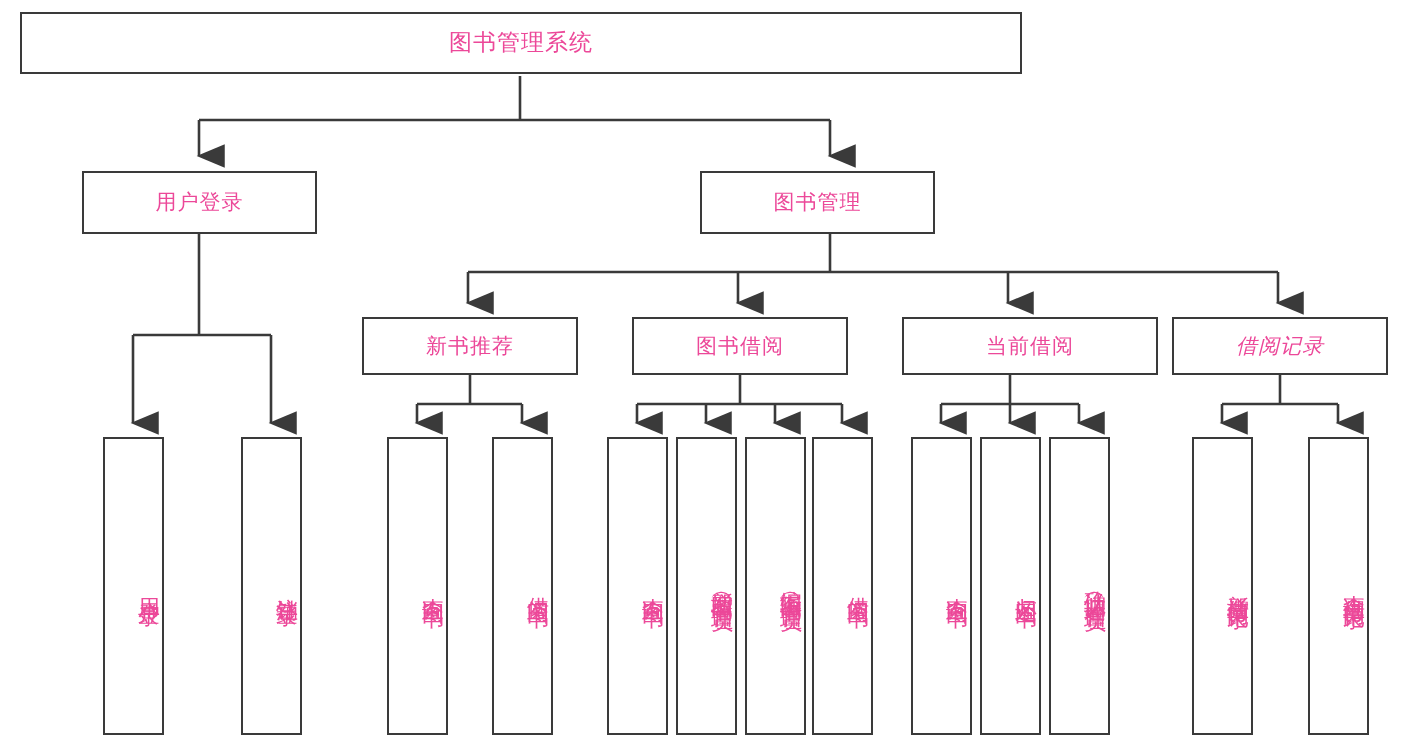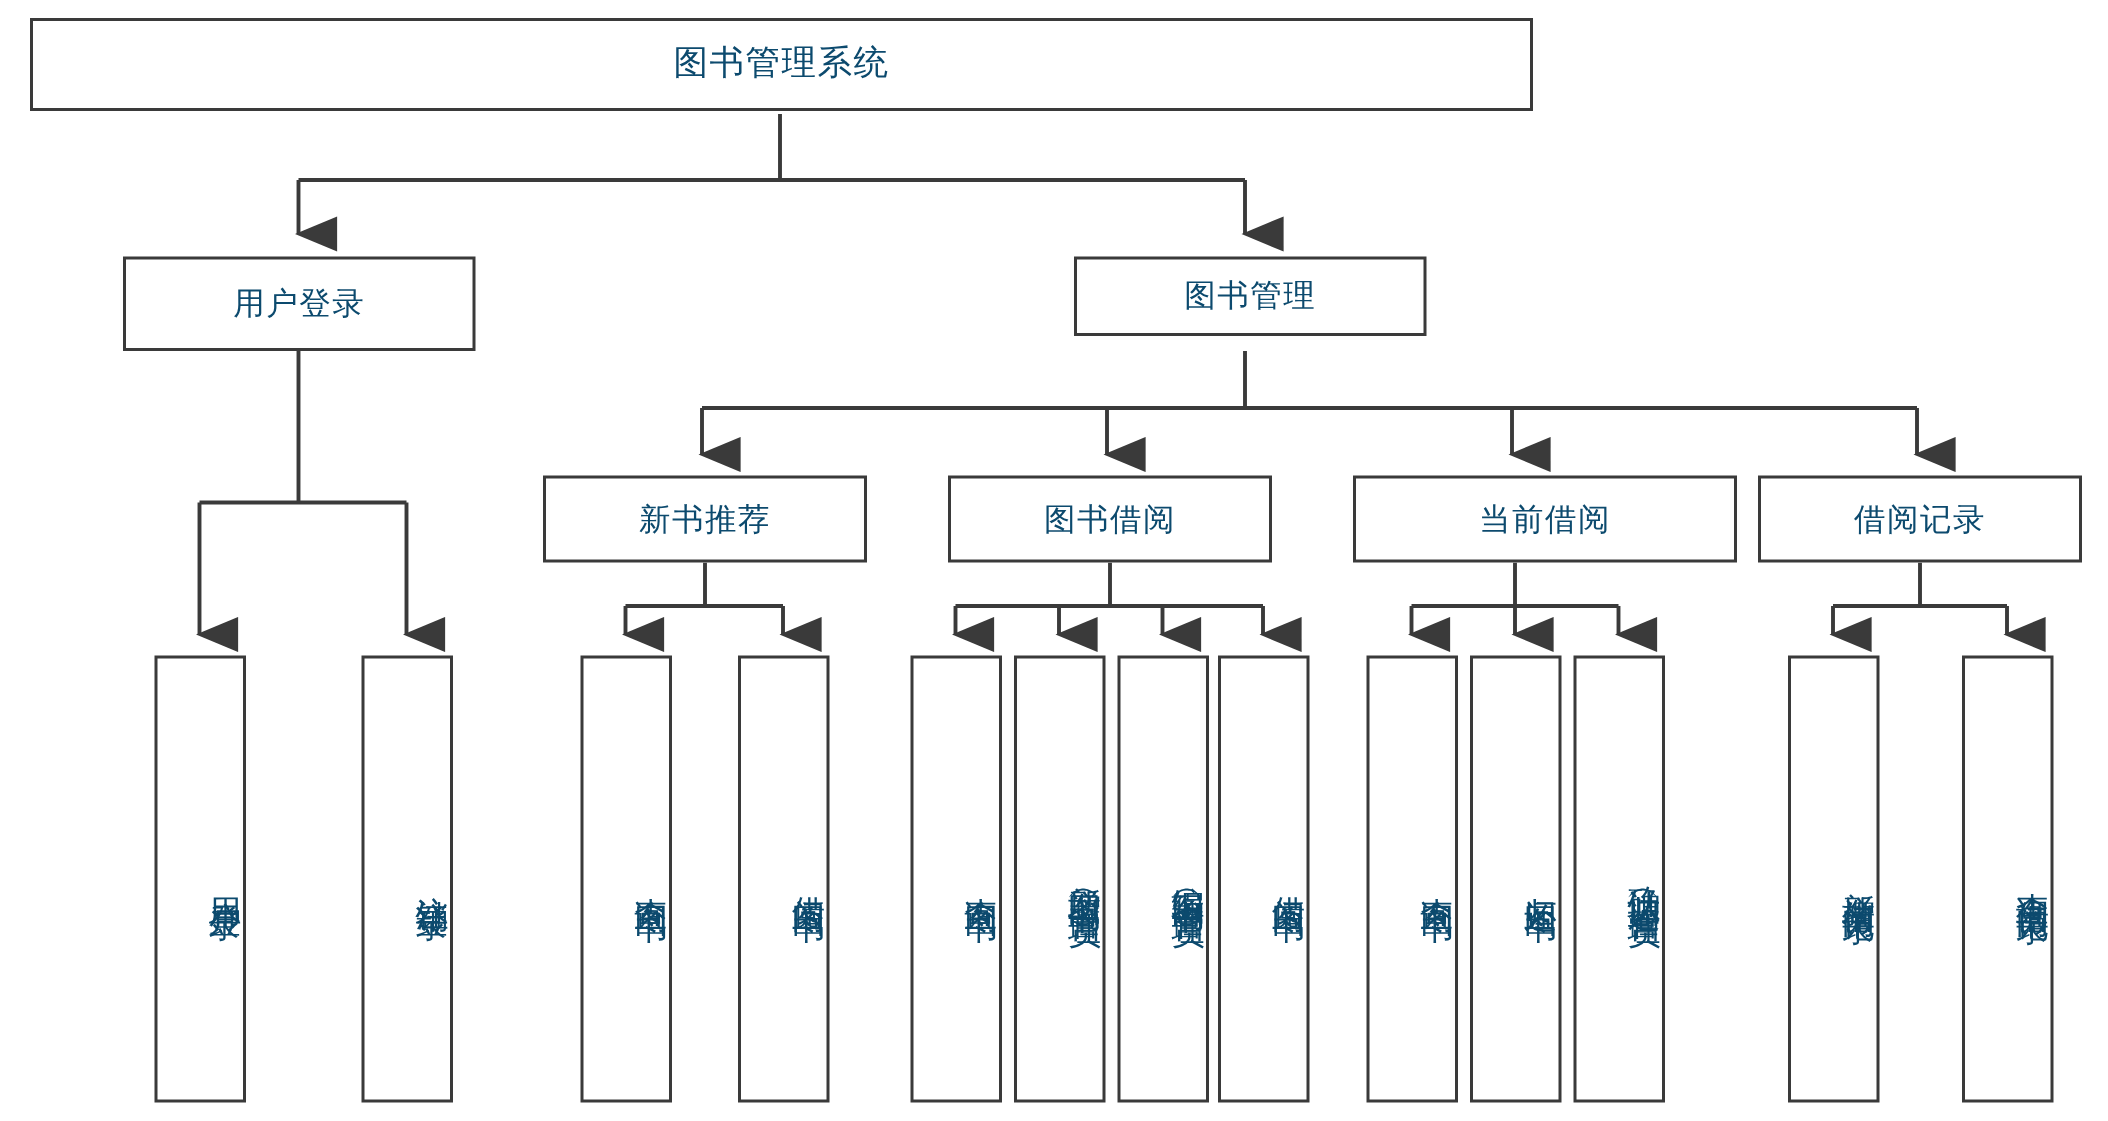--- a/index.html
+++ b/index.html
@@ -26,21 +26,21 @@
   .node{
     position:absolute;
     box-sizing:border-box;
     background:#ffffff;
     border:2.5px solid #3a3a3a;
     display:flex;
     align-items:center;
     justify-content:center;
     text-align:center;
     line-height:1.18;
-    color:#0c4a6e;
+    color:#ec4899;
   }
   .node.root{
     font-size:23px;
     letter-spacing:1px;
   }
   .node.lvl2{
     font-size:21px;
     letter-spacing:1px;
   }
   .node.lvl3{
@@ -116,26 +116,26 @@
       <path d="M 1280 375 L 1280 404"></path>
       <path d="M 1222 404 L 1338 404"></path>
       <path d="M 1222 404 L 1222 423" marker-end="url(#arrow)"></path>
       <path d="M 1338 404 L 1338 423" marker-end="url(#arrow)"></path>
     </g>
   </svg>
 
   <div class="node root" style="left:20px; top:12px; width:1002px; height:62px;">图书管理系统</div>
 
   <div class="node lvl2" style="left:82px; top:171px; width:235px; height:63px;">用户登录</div>
-  <div class="node lvl2" style="left:716px; top:171px; width:235px; height:53px;">图书管理</div>
+  <div class="node lvl2" style="left:700px; top:171px; width:235px; height:63px;">图书管理</div>
 
   <div class="node lvl3" style="left:362px; top:317px; width:216px; height:58px;">新书推荐</div>
   <div class="node lvl3" style="left:632px; top:317px; width:216px; height:58px;">图书借阅</div>
   <div class="node lvl3" style="left:902px; top:317px; width:256px; height:58px;">当前借阅</div>
-  <div class="node lvl3" style="left:1172px; top:317px; width:216px; height:58px;">借阅记录</div>
+  <div class="node lvl3" style="left:1172px; top:317px; width:216px; height:58px;font-style:italic;">借阅记录</div>
 
   <div class="node leaf" style="left:103px; top:437px; width:61px; height:298px;">用户登录</div>
   <div class="node leaf" style="left:241px; top:437px; width:61px; height:298px;">注销登录</div>
 
   <div class="node leaf" style="left:387px; top:437px; width:61px; height:298px;">查询图书</div>
   <div class="node leaf" style="left:492px; top:437px; width:61px; height:298px;">借阅图书</div>
 
   <div class="node leaf" style="left:607px; top:437px; width:61px; height:298px;">查询图书</div>
   <div class="node leaf" style="left:676px; top:437px; width:61px; height:298px;">新增图书（管理员）</div>
   <div class="node leaf" style="left:745px; top:437px; width:61px; height:298px;">编辑图书（管理员）</div>

